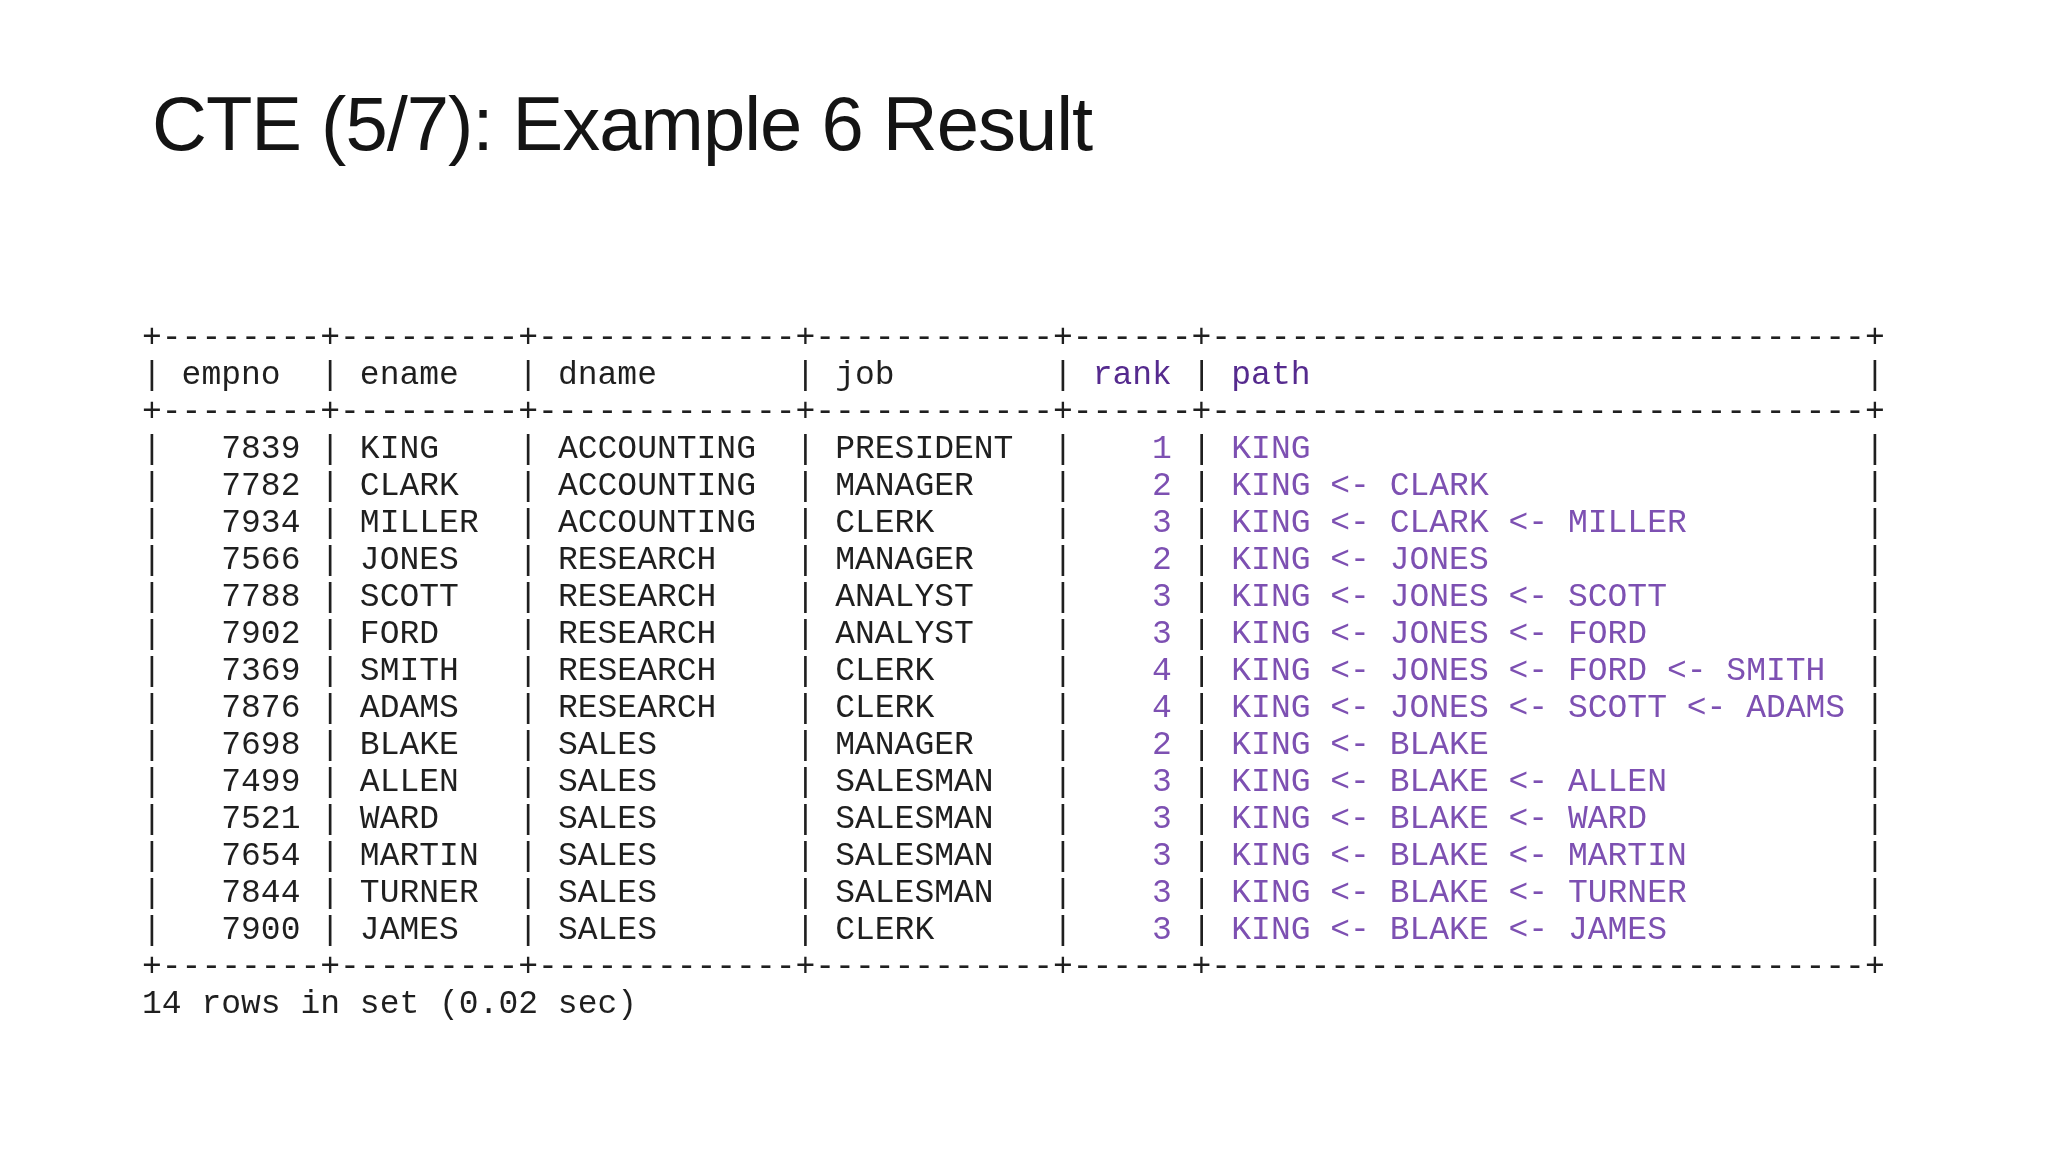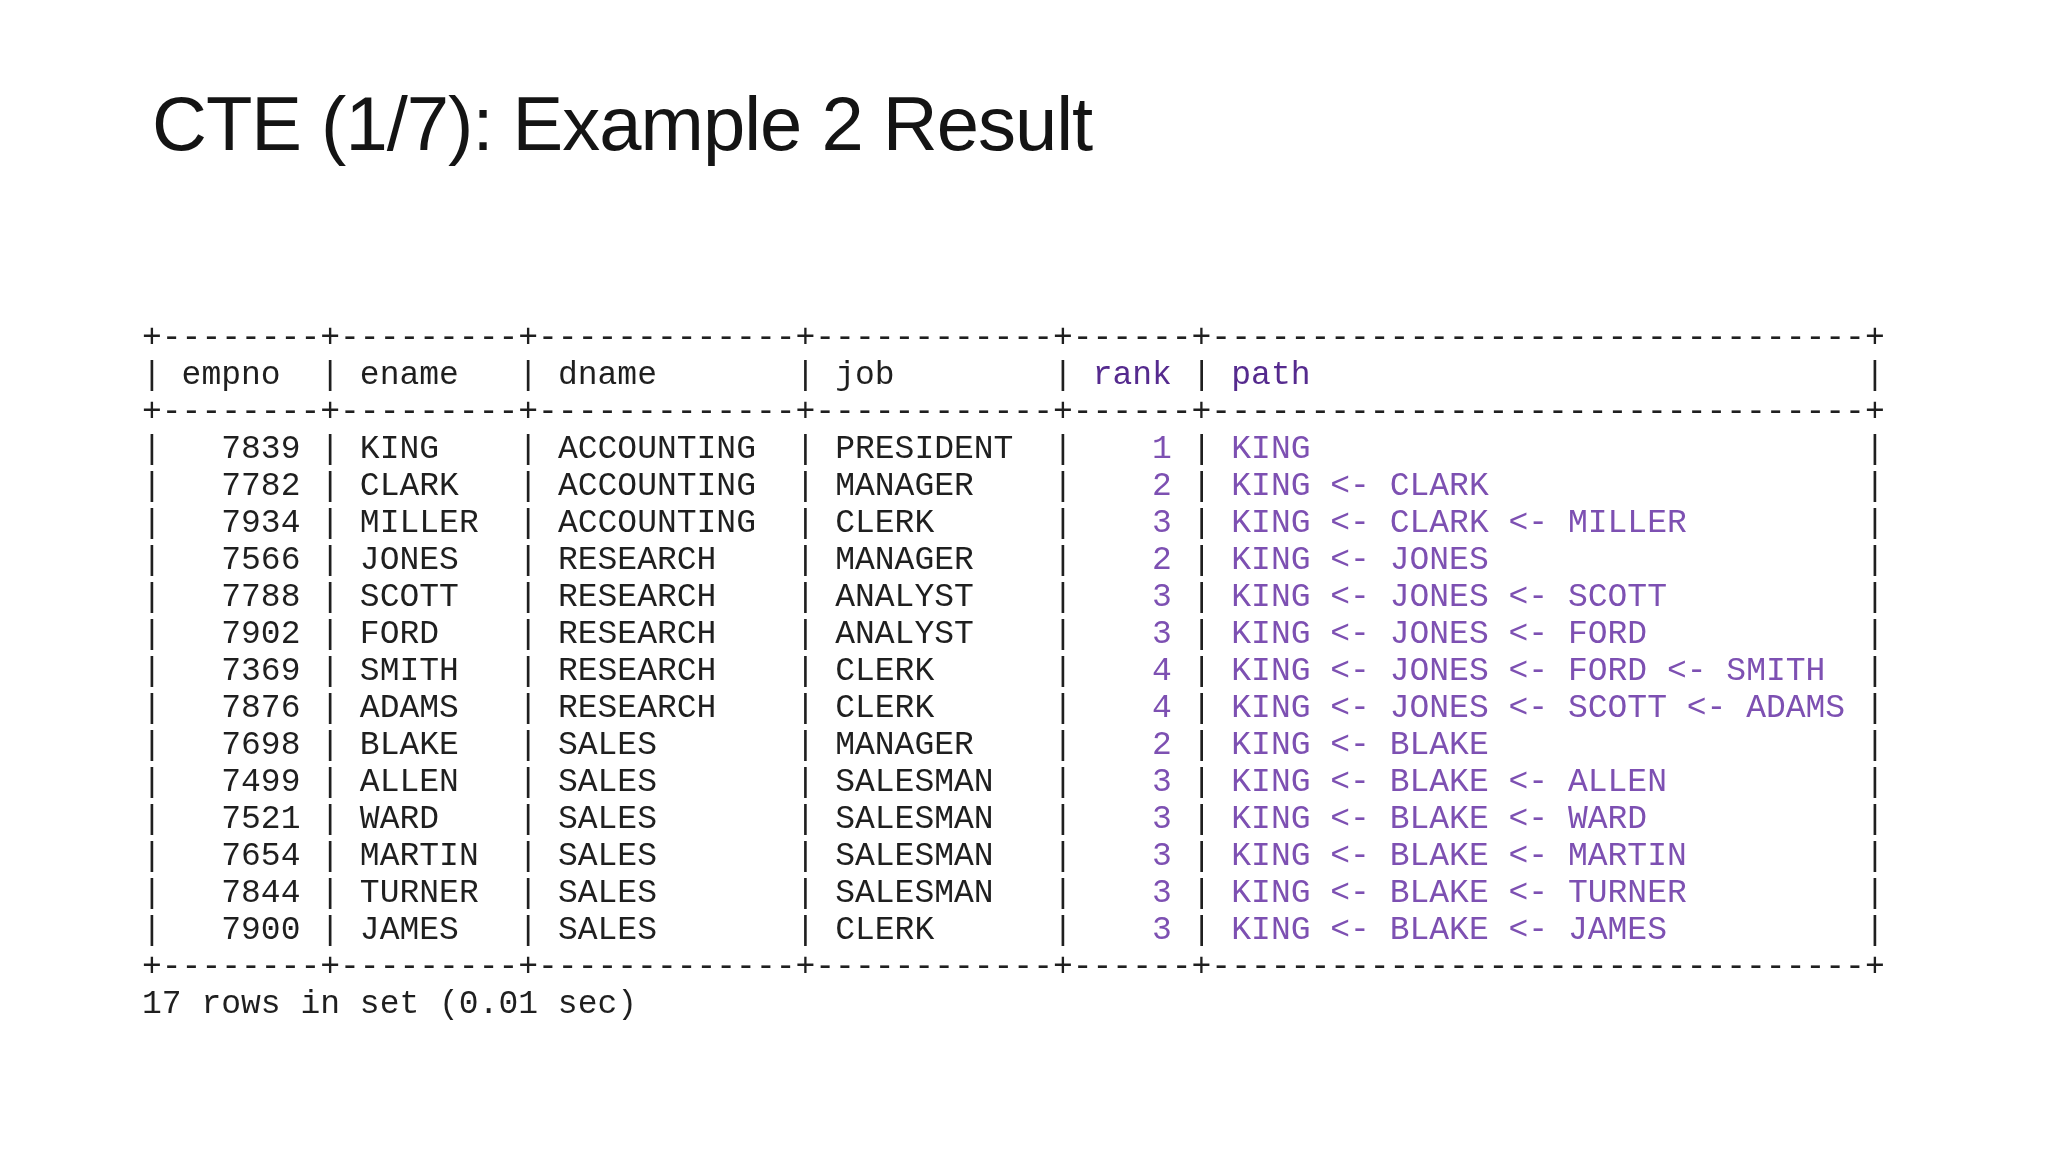--- a/index.html
+++ b/index.html
@@ -43,36 +43,36 @@
     white-space: pre;
     color: #1f1f1f;
   }
   .console .line span { white-space: pre; }
   .accent-h { font-weight: normal; }
 </style>
 </head>
 <body>
 
 <div class="slide">
-  <h1 class="title">CTE (1/7): Example 2 Result</h1>
+  <h1 class="title">CTE (5/7): Example 6 Result</h1>
 
   <div class="console" id="console-output">
       <div class="line"><span style="color: rgb(31, 31, 31);">+--------+---------+-------------+------------+------+---------------------------------+</span></div>
       <div class="line"><span style="color: rgb(31, 31, 31);">|</span><span style="color: rgb(31, 31, 31);"> empno  </span><span style="color: rgb(31, 31, 31);">|</span><span style="color: rgb(31, 31, 31);"> ename   </span><span style="color: rgb(31, 31, 31);">|</span><span style="color: rgb(31, 31, 31);"> dname       </span><span style="color: rgb(31, 31, 31);">|</span><span style="color: rgb(31, 31, 31);"> job        </span><span style="color: rgb(31, 31, 31);">|</span><span class="accent-h" style="color: rgb(85, 42, 142);"> rank </span><span style="color: rgb(31, 31, 31);">|</span><span class="accent-h" style="color: rgb(85, 42, 142);"> path                            </span><span style="color: rgb(31, 31, 31);">|</span></div>
       <div class="line"><span style="color: rgb(31, 31, 31);">+--------+---------+-------------+------------+------+---------------------------------+</span></div>
       <div class="line"><span style="color: rgb(31, 31, 31);">|</span><span style="color: rgb(31, 31, 31);">   7839 </span><span style="color: rgb(31, 31, 31);">|</span><span style="color: rgb(31, 31, 31);"> KING    </span><span style="color: rgb(31, 31, 31);">|</span><span style="color: rgb(31, 31, 31);"> ACCOUNTING  </span><span style="color: rgb(31, 31, 31);">|</span><span style="color: rgb(31, 31, 31);"> PRESIDENT  </span><span style="color: rgb(31, 31, 31);">|</span><span style="color: rgb(125, 80, 178);">    1 </span><span style="color: rgb(31, 31, 31);">|</span><span style="color: rgb(125, 80, 178);"> KING                            </span><span style="color: rgb(31, 31, 31);">|</span></div>
       <div class="line"><span style="color: rgb(31, 31, 31);">|</span><span style="color: rgb(31, 31, 31);">   7782 </span><span style="color: rgb(31, 31, 31);">|</span><span style="color: rgb(31, 31, 31);"> CLARK   </span><span style="color: rgb(31, 31, 31);">|</span><span style="color: rgb(31, 31, 31);"> ACCOUNTING  </span><span style="color: rgb(31, 31, 31);">|</span><span style="color: rgb(31, 31, 31);"> MANAGER    </span><span style="color: rgb(31, 31, 31);">|</span><span style="color: rgb(125, 80, 178);">    2 </span><span style="color: rgb(31, 31, 31);">|</span><span style="color: rgb(125, 80, 178);"> KING &lt;- CLARK                   </span><span style="color: rgb(31, 31, 31);">|</span></div>
       <div class="line"><span style="color: rgb(31, 31, 31);">|</span><span style="color: rgb(31, 31, 31);">   7934 </span><span style="color: rgb(31, 31, 31);">|</span><span style="color: rgb(31, 31, 31);"> MILLER  </span><span style="color: rgb(31, 31, 31);">|</span><span style="color: rgb(31, 31, 31);"> ACCOUNTING  </span><span style="color: rgb(31, 31, 31);">|</span><span style="color: rgb(31, 31, 31);"> CLERK      </span><span style="color: rgb(31, 31, 31);">|</span><span style="color: rgb(125, 80, 178);">    3 </span><span style="color: rgb(31, 31, 31);">|</span><span style="color: rgb(125, 80, 178);"> KING &lt;- CLARK &lt;- MILLER         </span><span style="color: rgb(31, 31, 31);">|</span></div>
       <div class="line"><span style="color: rgb(31, 31, 31);">|</span><span style="color: rgb(31, 31, 31);">   7566 </span><span style="color: rgb(31, 31, 31);">|</span><span style="color: rgb(31, 31, 31);"> JONES   </span><span style="color: rgb(31, 31, 31);">|</span><span style="color: rgb(31, 31, 31);"> RESEARCH    </span><span style="color: rgb(31, 31, 31);">|</span><span style="color: rgb(31, 31, 31);"> MANAGER    </span><span style="color: rgb(31, 31, 31);">|</span><span style="color: rgb(125, 80, 178);">    2 </span><span style="color: rgb(31, 31, 31);">|</span><span style="color: rgb(125, 80, 178);"> KING &lt;- JONES                   </span><span style="color: rgb(31, 31, 31);">|</span></div>
       <div class="line"><span style="color: rgb(31, 31, 31);">|</span><span style="color: rgb(31, 31, 31);">   7788 </span><span style="color: rgb(31, 31, 31);">|</span><span style="color: rgb(31, 31, 31);"> SCOTT   </span><span style="color: rgb(31, 31, 31);">|</span><span style="color: rgb(31, 31, 31);"> RESEARCH    </span><span style="color: rgb(31, 31, 31);">|</span><span style="color: rgb(31, 31, 31);"> ANALYST    </span><span style="color: rgb(31, 31, 31);">|</span><span style="color: rgb(125, 80, 178);">    3 </span><span style="color: rgb(31, 31, 31);">|</span><span style="color: rgb(125, 80, 178);"> KING &lt;- JONES &lt;- SCOTT          </span><span style="color: rgb(31, 31, 31);">|</span></div>
       <div class="line"><span style="color: rgb(31, 31, 31);">|</span><span style="color: rgb(31, 31, 31);">   7902 </span><span style="color: rgb(31, 31, 31);">|</span><span style="color: rgb(31, 31, 31);"> FORD    </span><span style="color: rgb(31, 31, 31);">|</span><span style="color: rgb(31, 31, 31);"> RESEARCH    </span><span style="color: rgb(31, 31, 31);">|</span><span style="color: rgb(31, 31, 31);"> ANALYST    </span><span style="color: rgb(31, 31, 31);">|</span><span style="color: rgb(125, 80, 178);">    3 </span><span style="color: rgb(31, 31, 31);">|</span><span style="color: rgb(125, 80, 178);"> KING &lt;- JONES &lt;- FORD           </span><span style="color: rgb(31, 31, 31);">|</span></div>
       <div class="line"><span style="color: rgb(31, 31, 31);">|</span><span style="color: rgb(31, 31, 31);">   7369 </span><span style="color: rgb(31, 31, 31);">|</span><span style="color: rgb(31, 31, 31);"> SMITH   </span><span style="color: rgb(31, 31, 31);">|</span><span style="color: rgb(31, 31, 31);"> RESEARCH    </span><span style="color: rgb(31, 31, 31);">|</span><span style="color: rgb(31, 31, 31);"> CLERK      </span><span style="color: rgb(31, 31, 31);">|</span><span style="color: rgb(125, 80, 178);">    4 </span><span style="color: rgb(31, 31, 31);">|</span><span style="color: rgb(125, 80, 178);"> KING &lt;- JONES &lt;- FORD &lt;- SMITH  </span><span style="color: rgb(31, 31, 31);">|</span></div>
       <div class="line"><span style="color: rgb(31, 31, 31);">|</span><span style="color: rgb(31, 31, 31);">   7876 </span><span style="color: rgb(31, 31, 31);">|</span><span style="color: rgb(31, 31, 31);"> ADAMS   </span><span style="color: rgb(31, 31, 31);">|</span><span style="color: rgb(31, 31, 31);"> RESEARCH    </span><span style="color: rgb(31, 31, 31);">|</span><span style="color: rgb(31, 31, 31);"> CLERK      </span><span style="color: rgb(31, 31, 31);">|</span><span style="color: rgb(125, 80, 178);">    4 </span><span style="color: rgb(31, 31, 31);">|</span><span style="color: rgb(125, 80, 178);"> KING &lt;- JONES &lt;- SCOTT &lt;- ADAMS </span><span style="color: rgb(31, 31, 31);">|</span></div>
       <div class="line"><span style="color: rgb(31, 31, 31);">|</span><span style="color: rgb(31, 31, 31);">   7698 </span><span style="color: rgb(31, 31, 31);">|</span><span style="color: rgb(31, 31, 31);"> BLAKE   </span><span style="color: rgb(31, 31, 31);">|</span><span style="color: rgb(31, 31, 31);"> SALES       </span><span style="color: rgb(31, 31, 31);">|</span><span style="color: rgb(31, 31, 31);"> MANAGER    </span><span style="color: rgb(31, 31, 31);">|</span><span style="color: rgb(125, 80, 178);">    2 </span><span style="color: rgb(31, 31, 31);">|</span><span style="color: rgb(125, 80, 178);"> KING &lt;- BLAKE                   </span><span style="color: rgb(31, 31, 31);">|</span></div>
       <div class="line"><span style="color: rgb(31, 31, 31);">|</span><span style="color: rgb(31, 31, 31);">   7499 </span><span style="color: rgb(31, 31, 31);">|</span><span style="color: rgb(31, 31, 31);"> ALLEN   </span><span style="color: rgb(31, 31, 31);">|</span><span style="color: rgb(31, 31, 31);"> SALES       </span><span style="color: rgb(31, 31, 31);">|</span><span style="color: rgb(31, 31, 31);"> SALESMAN   </span><span style="color: rgb(31, 31, 31);">|</span><span style="color: rgb(125, 80, 178);">    3 </span><span style="color: rgb(31, 31, 31);">|</span><span style="color: rgb(125, 80, 178);"> KING &lt;- BLAKE &lt;- ALLEN          </span><span style="color: rgb(31, 31, 31);">|</span></div>
       <div class="line"><span style="color: rgb(31, 31, 31);">|</span><span style="color: rgb(31, 31, 31);">   7521 </span><span style="color: rgb(31, 31, 31);">|</span><span style="color: rgb(31, 31, 31);"> WARD    </span><span style="color: rgb(31, 31, 31);">|</span><span style="color: rgb(31, 31, 31);"> SALES       </span><span style="color: rgb(31, 31, 31);">|</span><span style="color: rgb(31, 31, 31);"> SALESMAN   </span><span style="color: rgb(31, 31, 31);">|</span><span style="color: rgb(125, 80, 178);">    3 </span><span style="color: rgb(31, 31, 31);">|</span><span style="color: rgb(125, 80, 178);"> KING &lt;- BLAKE &lt;- WARD           </span><span style="color: rgb(31, 31, 31);">|</span></div>
       <div class="line"><span style="color: rgb(31, 31, 31);">|</span><span style="color: rgb(31, 31, 31);">   7654 </span><span style="color: rgb(31, 31, 31);">|</span><span style="color: rgb(31, 31, 31);"> MARTIN  </span><span style="color: rgb(31, 31, 31);">|</span><span style="color: rgb(31, 31, 31);"> SALES       </span><span style="color: rgb(31, 31, 31);">|</span><span style="color: rgb(31, 31, 31);"> SALESMAN   </span><span style="color: rgb(31, 31, 31);">|</span><span style="color: rgb(125, 80, 178);">    3 </span><span style="color: rgb(31, 31, 31);">|</span><span style="color: rgb(125, 80, 178);"> KING &lt;- BLAKE &lt;- MARTIN         </span><span style="color: rgb(31, 31, 31);">|</span></div>
       <div class="line"><span style="color: rgb(31, 31, 31);">|</span><span style="color: rgb(31, 31, 31);">   7844 </span><span style="color: rgb(31, 31, 31);">|</span><span style="color: rgb(31, 31, 31);"> TURNER  </span><span style="color: rgb(31, 31, 31);">|</span><span style="color: rgb(31, 31, 31);"> SALES       </span><span style="color: rgb(31, 31, 31);">|</span><span style="color: rgb(31, 31, 31);"> SALESMAN   </span><span style="color: rgb(31, 31, 31);">|</span><span style="color: rgb(125, 80, 178);">    3 </span><span style="color: rgb(31, 31, 31);">|</span><span style="color: rgb(125, 80, 178);"> KING &lt;- BLAKE &lt;- TURNER         </span><span style="color: rgb(31, 31, 31);">|</span></div>
       <div class="line"><span style="color: rgb(31, 31, 31);">|</span><span style="color: rgb(31, 31, 31);">   7900 </span><span style="color: rgb(31, 31, 31);">|</span><span style="color: rgb(31, 31, 31);"> JAMES   </span><span style="color: rgb(31, 31, 31);">|</span><span style="color: rgb(31, 31, 31);"> SALES       </span><span style="color: rgb(31, 31, 31);">|</span><span style="color: rgb(31, 31, 31);"> CLERK      </span><span style="color: rgb(31, 31, 31);">|</span><span style="color: rgb(125, 80, 178);">    3 </span><span style="color: rgb(31, 31, 31);">|</span><span style="color: rgb(125, 80, 178);"> KING &lt;- BLAKE &lt;- JAMES          </span><span style="color: rgb(31, 31, 31);">|</span></div>
       <div class="line"><span style="color: rgb(31, 31, 31);">+--------+---------+-------------+------------+------+---------------------------------+</span></div>
-      <div class="line"><span style="color: rgb(31, 31, 31);">17 rows in set (0.01 sec)</span></div>
+      <div class="line"><span style="color: rgb(31, 31, 31);">14 rows in set (0.02 sec)</span></div>
     </div>
 </div>
 
 </body></html>

